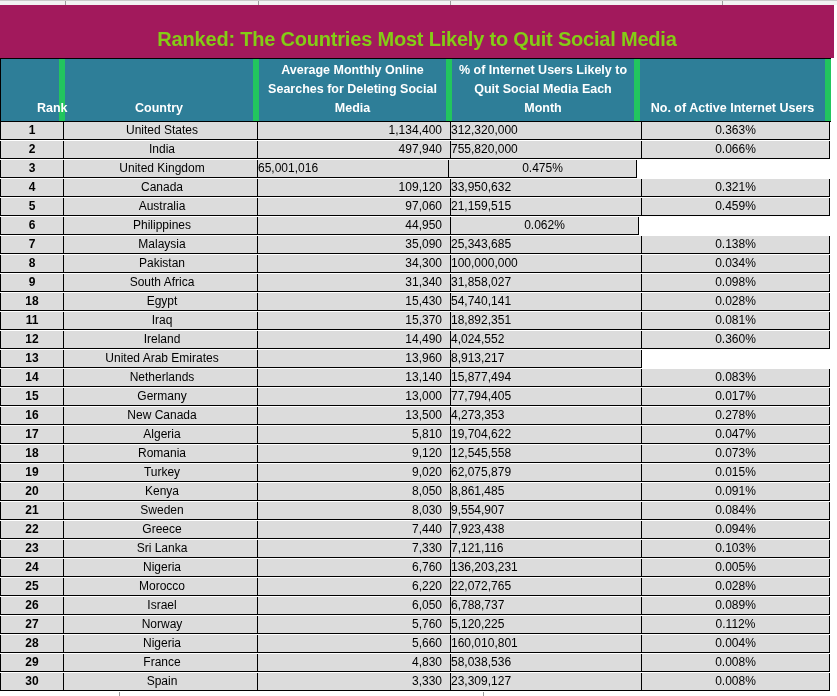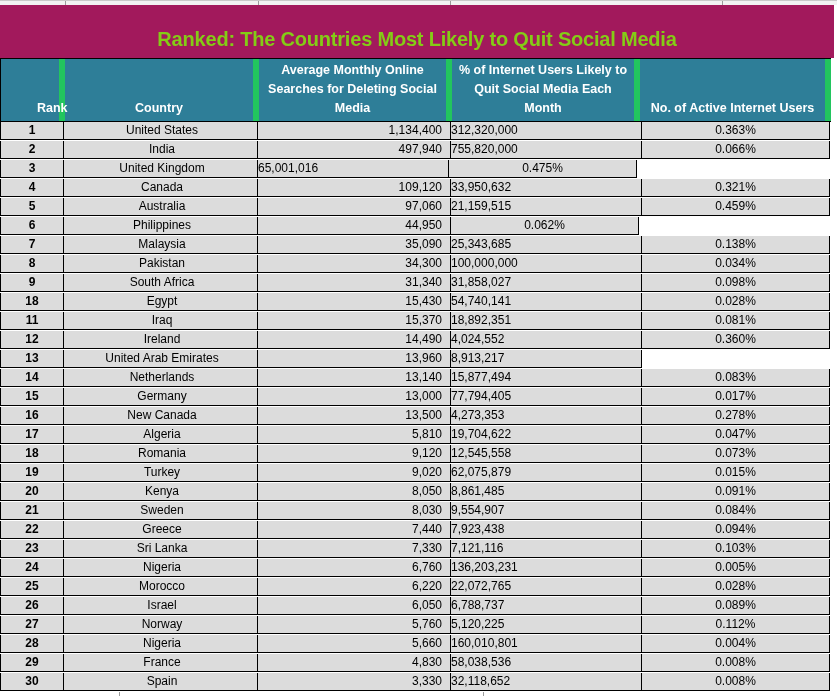--- a/index.html
+++ b/index.html
@@ -322,21 +322,21 @@
         <div class="td rank">29</div>
         <div class="td country">France</div>
         <div class="td searches">4,830</div>
         <div class="td users">58,038,536</div>
         <div class="td pct">0.008%</div>
       </div>
       <div class="tr">
         <div class="td rank">30</div>
         <div class="td country">Spain</div>
         <div class="td searches">3,330</div>
-        <div class="td users">32,118,652</div>
+        <div class="td users">23,309,127</div>
         <div class="td pct">0.008%</div>
       </div>
     </div>
 
   <div class="gridstrip bottom">
     <div class="gridline" style="left:119px"></div>
     <div class="gridline" style="left:483px"></div>
   </div>
 
 </div>

